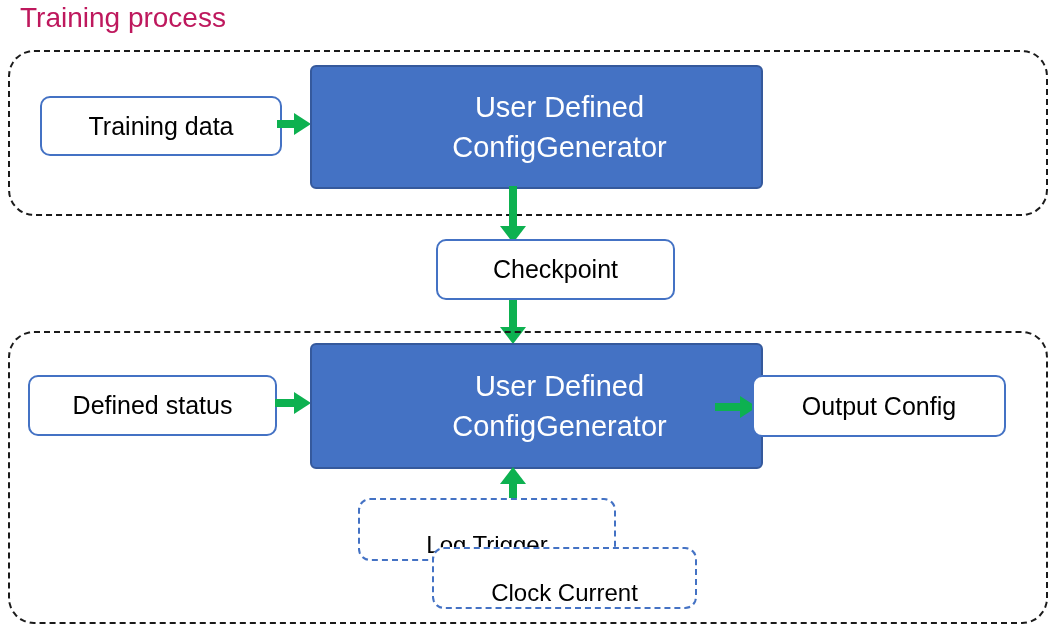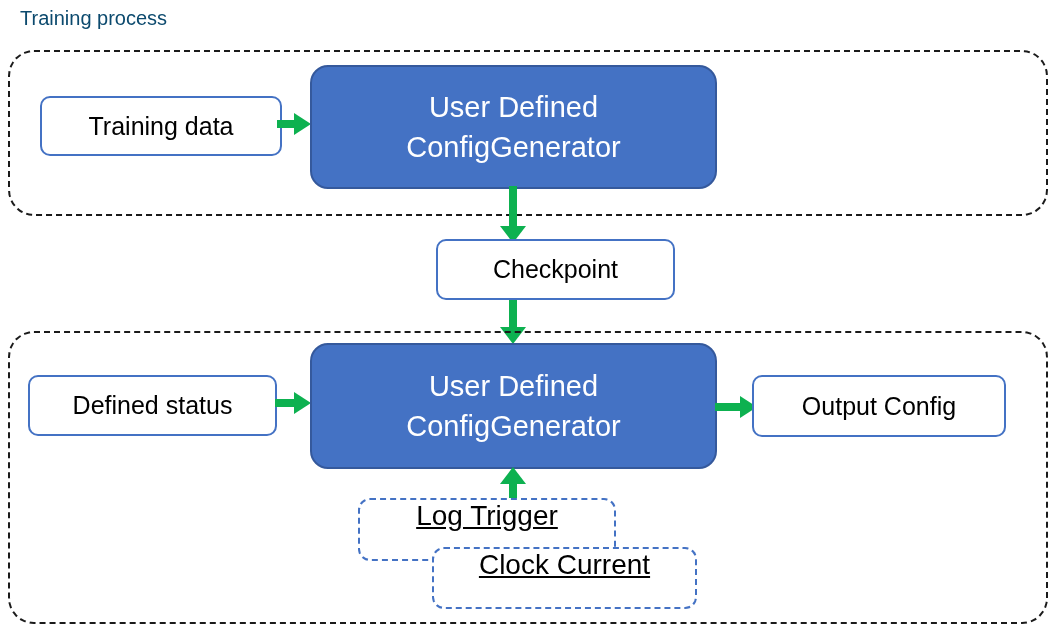--- a/index.html
+++ b/index.html
@@ -7,23 +7,23 @@
     position: relative;
     width: 1057px;
     height: 631px;
     background: #ffffff;
     font-family: "Liberation Sans", sans-serif;
     color: #000000;
     overflow: hidden;
   }
   .section-title {
     position: absolute;
-    font-size: 20px;
+    font-size: 28px;
     line-height: 32px;
-    color: #0c4a6e;
+    color: #be185d;
     white-space: nowrap;
   }
   .dashed-container {
     position: absolute;
     border: 2.5px dashed var(--border_black, #1a1a1a);
     border-radius: 26px;
     background: transparent;
   }
   .io-box {
     position: absolute;
@@ -33,41 +33,41 @@
     display: flex;
     align-items: center;
     justify-content: center;
     font-size: 25px;
     white-space: nowrap;
   }
   .gen-box {
     position: absolute;
     background: var(--accent_blue, #4472C4);
     border: 2px solid var(--accent_blue_dark, #35599C);
-    border-radius: 18px;
+    border-radius: 6px;
     color: #ffffff;
     display: flex;
     flex-direction: column;
     align-items: center;
     justify-content: center;
     font-size: 29px;
     line-height: 40px;
     text-align: center;
+    padding-left: 46px;
   }
   .trigger-box {
     position: absolute;
     background: #ffffff;
     border: 2px dashed var(--accent_blue, #4472C4);
     border-radius: 12px;
     display: flex;
-    align-items: flex-start;
+    align-items: flex-end;
     justify-content: center;
-    font-size: 28px;
+    font-size: 24px;
     white-space: nowrap;
-    text-decoration: underline;
   }
   .arrow-right {
     position: absolute;
     display: flex;
     align-items: center;
   }
   .arrow-right .shaft { flex: 1; height: 8px; background: var(--arrow_green, #0DB150); }
   .arrow-right .head {
     width: 0; height: 0;
     border-top: 11px solid transparent;

